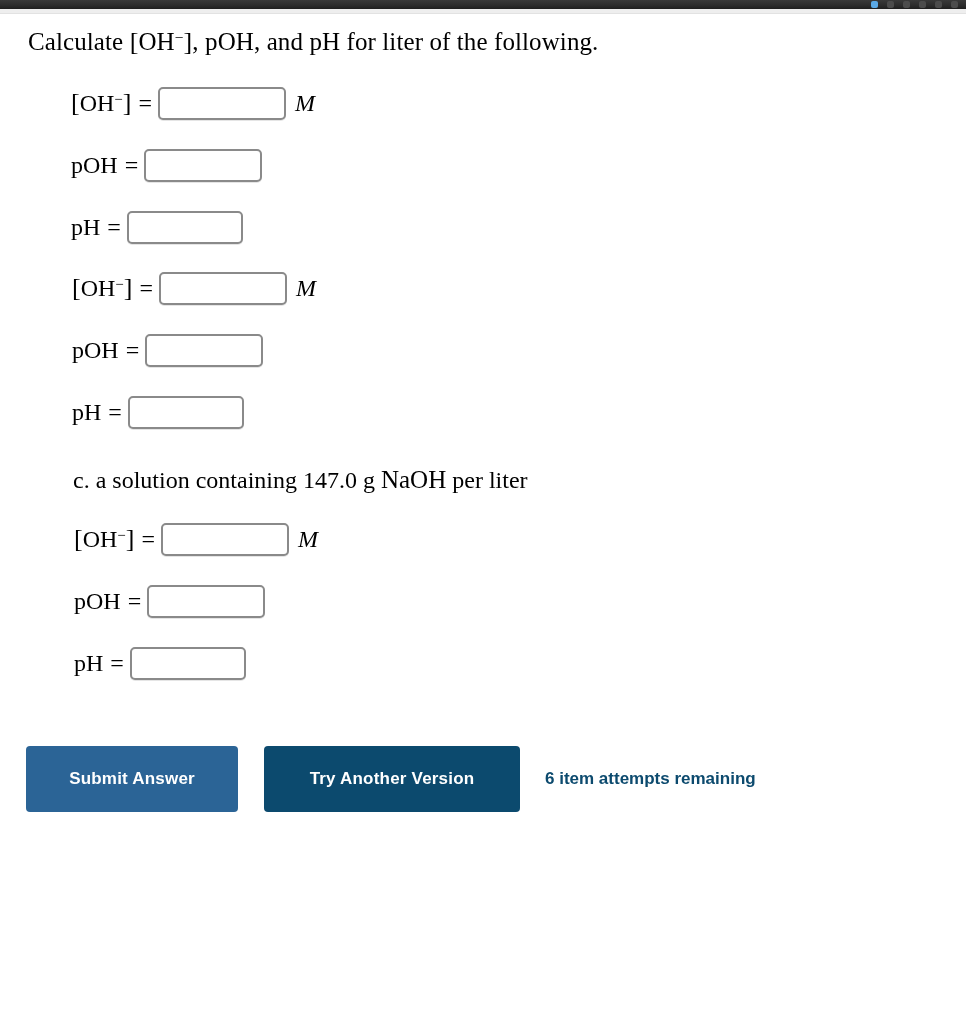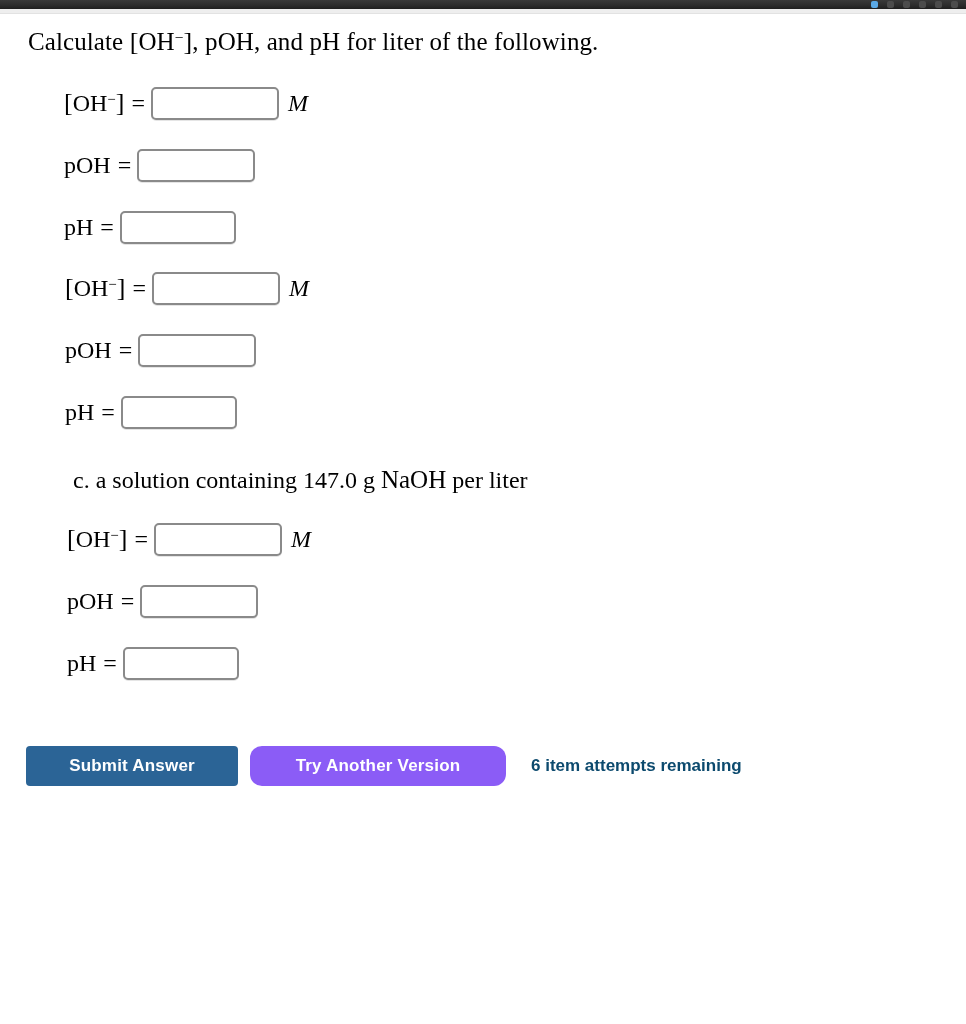--- a/index.html
+++ b/index.html
@@ -74,20 +74,21 @@
 
   .field-row {
     display: flex;
     align-items: center;
     font-size: 24px;
     white-space: nowrap;
   }
   .field-label {
     display: inline-block;
     text-align: right;
+    margin-left: 7px;
   }
   .eq { margin: 0 6px 0 7px; }
 
   
   .answer-box {
     box-sizing: border-box;
     height: 33px;
     border: 2px solid #8a8a8a;
     border-radius: 5px;
     background: #ffffff;
@@ -147,35 +148,34 @@
   }
   .btn {
     border: none;
     border-radius: 4px;
     font-family: "Liberation Sans", "DejaVu Sans", sans-serif;
     font-weight: bold;
     font-size: 17px;
     letter-spacing: .2px;
     color: #ffffff;
     cursor: pointer;
-    height: 40px;
+    height: 66px;
     padding: 0 22px;
     display: inline-flex;
     align-items: center;
     justify-content: center;
   }
   .btn-submit {
     background: #2b6496;
     min-width: 212px;
   }
   .btn-retry {
-    background: #8b5cf6;
+    background: #0c4a6e;
     min-width: 256px;
-    margin-left: 12px;
-    border-radius: 12px;
+    margin-left: 26px;
   }
   .attempts {
     font-family: "Liberation Sans", "DejaVu Sans", sans-serif;
     font-weight: bold;
     font-size: 17px;
     color: #0c4a6e;
     margin-left: 25px;
     white-space: nowrap;
   }
 </style>

